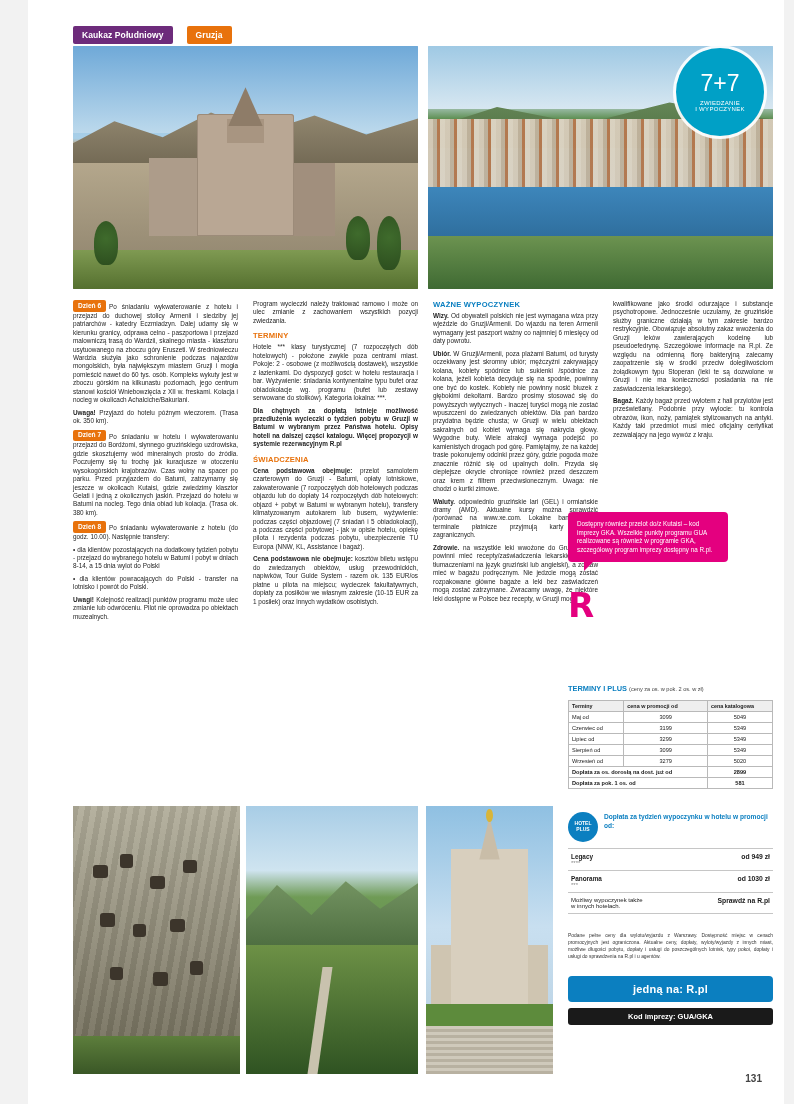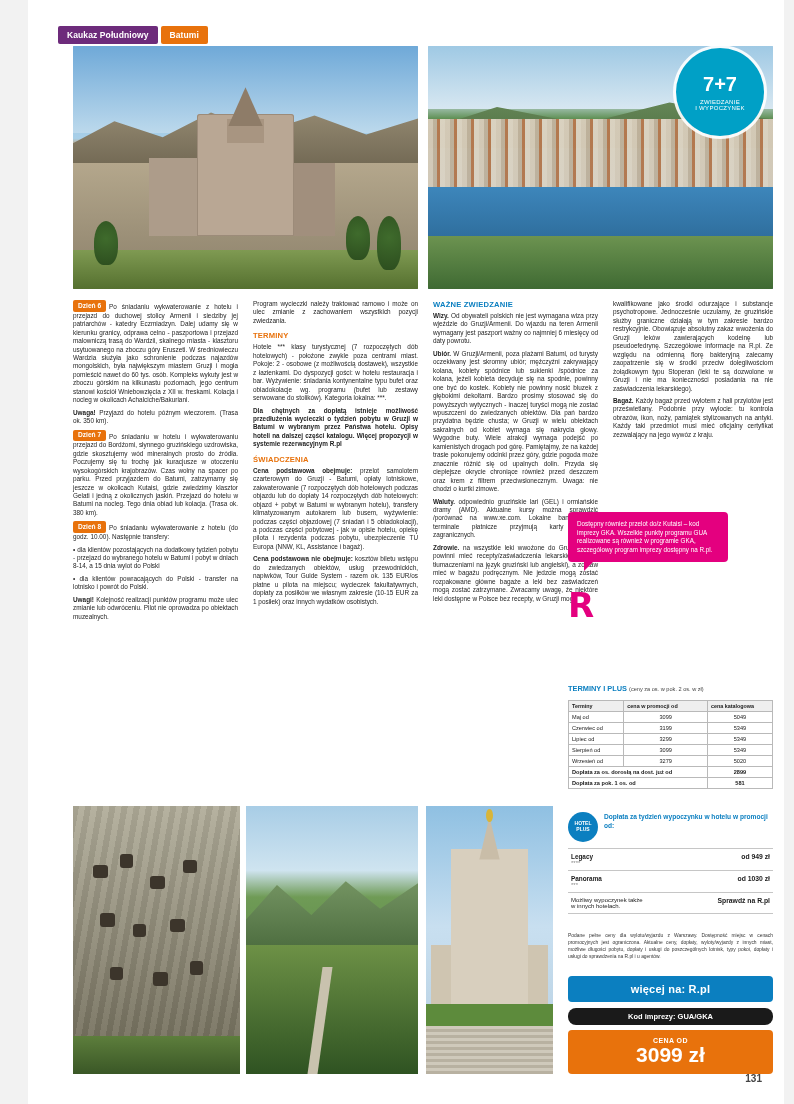--- a/index.html
+++ b/index.html
@@ -16,21 +16,21 @@
     position:absolute; inset:0;
     background:#f2f2f2;
   }
   .sheet {
     position:absolute;
     left:28px; top:0; right:10px; bottom:0;
     background:#ffffff;
   }
 
   
-  .tabs { position:absolute; left:30px; top:26px; display:flex; gap:3px; }
+  .tabs { position:absolute; left:45px; top:26px; display:flex; gap:14px; }
   .tab {
     font-size:8.5px; font-weight:bold; color:#ffffff;
     padding:4px 9px 4px 9px; border-radius:2px; letter-spacing:.1px;
   }
   .tab.region { background:#6d2b7b; }
   .tab.country { background:#e8720c; }
 
   
   .hero-left {
     position:absolute; left:45px; top:46px; width:345px; height:243px;
@@ -73,21 +73,21 @@
     background:linear-gradient(#6c9350,#3f6a33); }
   .hr-bank { position:absolute; left:0; top:76%; width:100%; height:7%; background:#8fa86a; }
 
   
   .badge77 {
     position:absolute; right:20px; top:48px; width:88px; height:88px;
     border-radius:50%; background:#00a0c6; color:#fff; text-align:center;
     box-shadow:0 0 0 3px rgba(255,255,255,.9);
     display:flex; flex-direction:column; align-items:center; justify-content:center;
   }
-  .badge77 .num { font-size:20px; font-weight:bold; line-height:1; }
+  .badge77 .num { font-size:23px; font-weight:normal; line-height:1; }
   .badge77 .l1 { font-size:6px; margin-top:5px; letter-spacing:.3px; }
   .badge77 .l2 { font-size:6px; letter-spacing:.3px; }
 
   
   .cols { position:absolute; left:45px; top:300px; width:700px; }
   .col { position:absolute; top:0; font-size:6.4px; line-height:1.32; text-align:justify; color:#1d1d1d; }
   .col1 { left:0; width:165px; }
   .col2 { left:180px; width:165px; }
   .col3 { left:360px; width:165px; }
   .col4 { left:540px; width:160px; }
@@ -139,21 +139,21 @@
   .hstars { color:#888; font-size:6px; }
   .hprice { font-weight:bold; font-size:6.8px; text-align:right; white-space:nowrap; }
 
   .fineprint { position:absolute; left:540px; top:932px; width:205px; font-size:4.9px; line-height:1.45; color:#333; text-align:justify; }
 
   
   .cta-rpl { position:absolute; left:540px; top:976px; width:205px; height:26px;
     background:#0b7fc0; color:#fff; border-radius:4px; font-size:11px; font-weight:bold;
     display:flex; align-items:center; justify-content:center; letter-spacing:.2px; }
   .cta-code { position:absolute; left:540px; top:1008px; width:205px; height:17px;
-    background:#1a1a1a; color:#fff; border-radius:8px; font-size:7.5px; font-weight:bold;
+    background:#1a1a1a; color:#fff; border-radius:3px; font-size:7.5px; font-weight:bold;
     display:flex; align-items:center; justify-content:center; }
   .cta-price { position:absolute; left:540px; top:1030px; width:205px; height:44px;
     background:#e8720c; color:#fff; border-radius:4px;
     display:flex; flex-direction:column; align-items:center; justify-content:center; }
   .cta-price .lbl { font-size:7px; font-weight:bold; letter-spacing:.4px; }
   .cta-price .val { font-size:21px; font-weight:bold; line-height:1.05; }
 
   
   .bimg1 {
     position:absolute; left:45px; top:806px; width:167px; height:268px; overflow:hidden;
@@ -191,21 +191,21 @@
   .pageno { position:absolute; right:22px; bottom:20px; font-size:10px; font-weight:bold; color:#444; }
 </style>
 </head>
 <body>
 
 <div class="page">
   <div class="sheet">
 
     <div class="tabs">
       <div class="tab region">Kaukaz Południowy</div>
-      <div class="tab country">Batumi</div>
+      <div class="tab country">Gruzja</div>
     </div>
 
     <div class="hero-left">
       <div class="hl-sky"></div>
       <div class="hl-mount"></div>
       <div class="hl-ground"></div>
       <div class="hl-wingL"></div>
       <div class="hl-wingR"></div>
       <div class="hl-church"></div>
       <div class="hl-drum"></div>
@@ -265,21 +265,21 @@
           <span class="b">Cena podstawowa obejmuje:</span>
           <span>przelot samolotem czarterowym do Gruzji - Batumi, opłaty lotniskowe, zakwaterowanie (7 rozpoczętych dób hotelowych podczas objazdu lub do dopłaty 14 rozpoczętych dób hotelowych: objazd + pobyt w Batumi w wybranym hotelu), transfery klimatyzowanym autokarem lub busem, wyżywienie: podczas części objazdowej (7 śniadań i 5 obiadokolacji), a podczas części pobytowej - jak w opisie hotelu, opiekę pilota i rezydenta podczas pobytu, ubezpieczenie TU Europa (NNW, KL, Assistance i bagaż).</span>
         </p>
         <p>
           <span class="b">Cena podstawowa nie obejmuje:</span>
           <span>kosztów biletu wstępu do zwiedzanych obiektów, usług przewodnickich, napiwków, Tour Guide System - razem ok. 135 EUR/os płatne u pilota na miejscu; wycieczek fakultatywnych, dopłaty za posiłków we własnym zakresie (10-15 EUR za 1 posiłek) oraz innych wydatków osobistych.</span>
         </p>
       </div>
 
       <div class="col col3">
-        <div class="h-blue">WAŻNE ZWIEDZANIE</div>
+        <div class="h-blue">WAŻNE WYPOCZYNEK</div>
         <p>
           <span class="b">Wizy.</span>
           <span>Od obywateli polskich nie jest wymagana wiza przy wjeździe do Gruzji/Armenii. Do wjazdu na teren Armenii wymagany jest paszport ważny co najmniej 6 miesięcy od daty powrotu.</span>
         </p>
         <p>
           <span class="b">Ubiór.</span>
           <span>W Gruzji/Armenii, poza plażami Batumi, od turysty oczekiwany jest skromny ubiór; mężczyźni zakrywający kolana, kobiety spódnice lub sukienki /spódnice za kolana, jeżeli kobieta decyduje się na spodnie, powinny one być do kostek. Kobiety nie powinny nosić bluzek z głębokimi dekoltami. Bardzo prosimy stosować się do powyższych wytycznych - inaczej turyści mogą nie zostać wpuszczeni do zwiedzanych obiektów. Dla pań bardzo przydatna będzie chusta; w Gruzji w wielu obiektach sakralnych od kobiet wymaga się nakrycia głowy. Wygodne buty. Wiele atrakcji wymaga podejść po kamienistych drogach pod górę. Pamiętajmy, że na każdej trasie pokonujemy odcinki przez góry, gdzie pogoda może znacznie różnić się od upalnych dolin. Przyda się cieplejsze okrycie chroniące również przed deszczem oraz krem z filtrem przeciwsłonecznym. Uwaga: nie chodzi o kurtki zimowe.</span>
         </p>
         <p>
           <span class="b">Waluty.</span>
@@ -380,26 +380,22 @@
             <span>w innych hotelach.</span>
           </td>
           <td class="hprice">Sprawdź na R.pl</td>
         </tr>
       </tbody>
         </table>
     </div>
 
     <div class="fineprint">Podane pełne ceny dla wylotu/wyjazdu z Warszawy. Dostępność miejsc w cenach promocyjnych jest ograniczona. Aktualne ceny, dopłaty, wyloty/wyjazdy z innych miast, możliwe długości pobytu, dopłaty i usługi do poszczególnych lotnisk, typy pokoi, dopłaty i usługi do sprawdzenia na R.pl i u agentów.</div>
 
-    <div class="cta-rpl">więcej na: R.pl</div>
+    <div class="cta-rpl">jedną na: R.pl</div>
     <div class="cta-code">Kod imprezy: GUA/GKA</div>
-    <div class="cta-price">
-      <div class="lbl">CENA OD</div>
-      <div class="val">3099 zł</div>
-    </div>
 
     <div class="bimg1">
       <div class="rock"></div>
       <div class="cave" style="left:12%;top:22%;width:9%;height:5%"></div>
       <div class="cave" style="left:28%;top:18%;width:8%;height:5%"></div>
       <div class="cave" style="left:46%;top:26%;width:9%;height:5%"></div>
       <div class="cave" style="left:66%;top:20%;width:8%;height:5%"></div>
       <div class="cave" style="left:16%;top:40%;width:9%;height:5%"></div>
       <div class="cave" style="left:36%;top:44%;width:8%;height:5%"></div>
       <div class="cave" style="left:58%;top:42%;width:9%;height:5%"></div>

